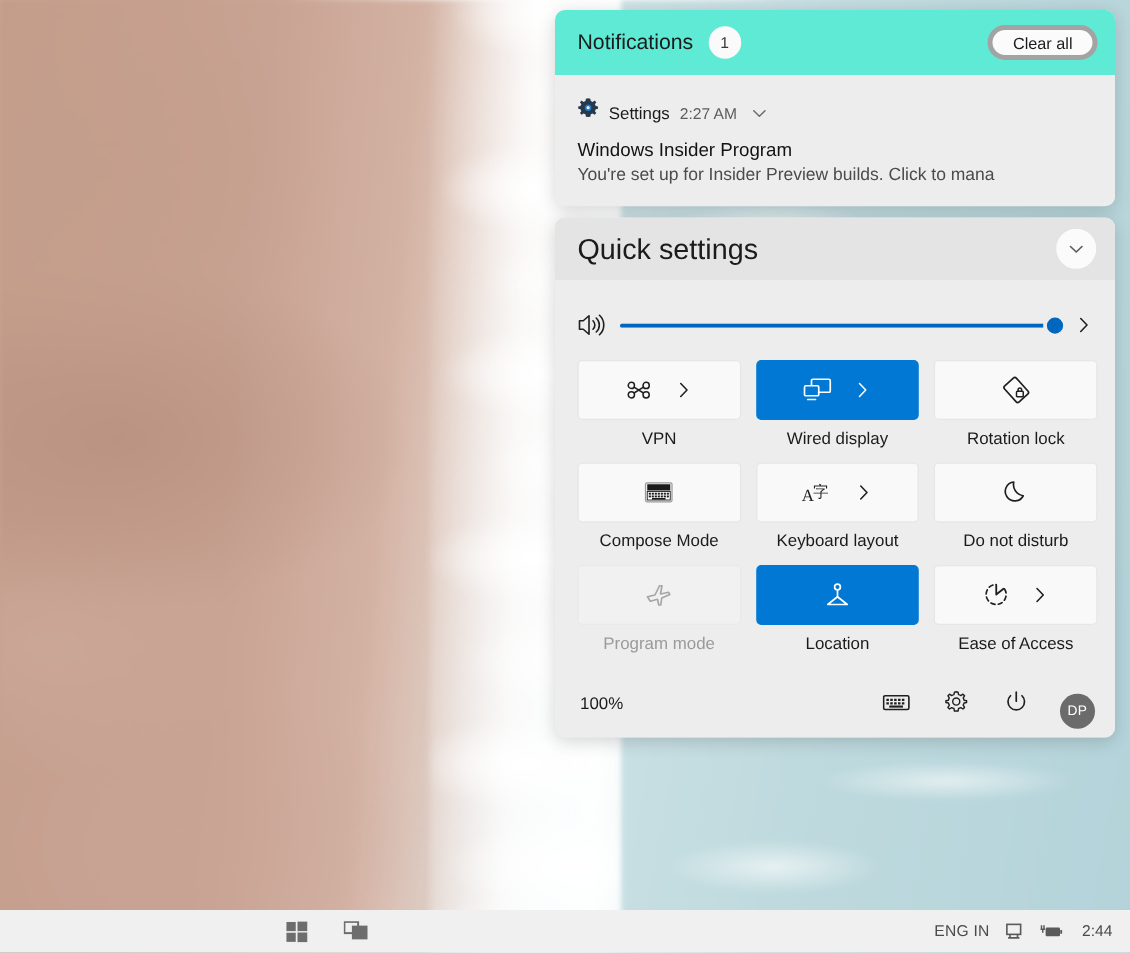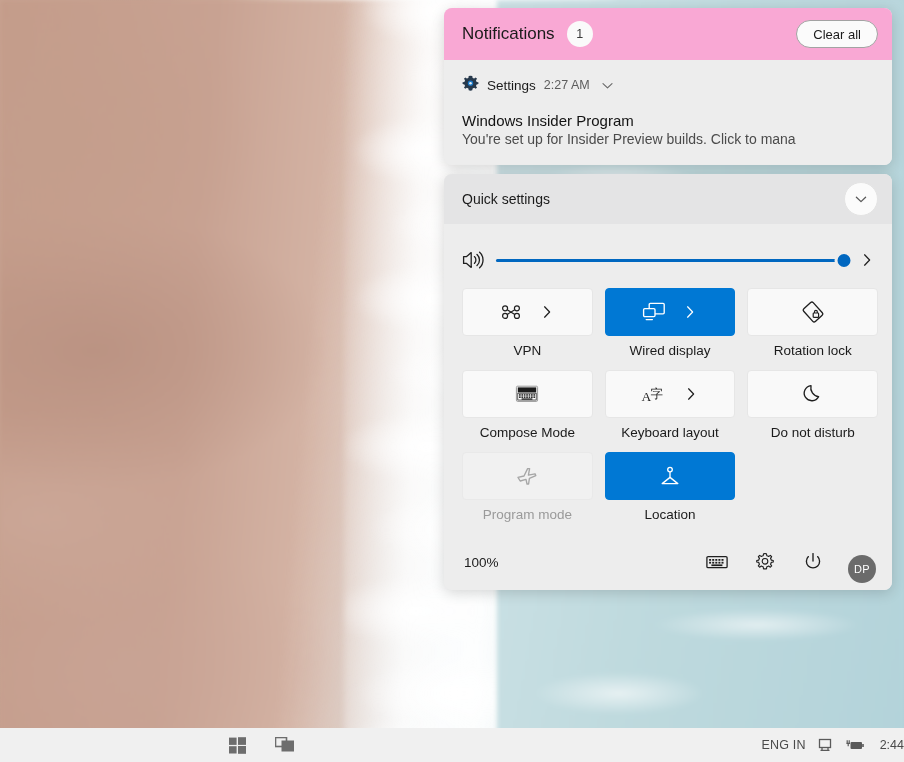--- a/index.html
+++ b/index.html
@@ -114,20 +114,21 @@
     height: 22px;
     display: flex;
     align-items: center;
     justify-content: center;
   }
   .tb-right {
     margin-left: auto;
     display: flex;
     align-items: center;
     gap: 8px;
+    padding-right: 14px;
     color: #4a4a4a;
   }
   .tb-lang {
     font-size: 12.5px;
     letter-spacing: .2px;
   }
   .tb-clock {
     font-size: 12.5px;
     margin-left: 6px;
   }
@@ -146,21 +147,21 @@
     background: #ececed;
     border-radius: 8px;
     box-shadow: 0 3px 14px rgba(0,0,0,.16);
     overflow: hidden;
   }
 
   
   #notif-panel { }
   .notif-header {
     height: 52px;
-    background: #f9a8d4;
+    background: #5eead4;
     display: flex;
     align-items: center;
     padding: 0 14px 0 18px;
   }
   .notif-title {
     font-size: 17px;
     color: #1b1b1b;
   }
   .notif-badge {
     width: 26px;
@@ -170,36 +171,36 @@
     color: #3a3a3a;
     font-size: 12.5px;
     display: flex;
     align-items: center;
     justify-content: center;
     margin-left: 12px;
   }
   .clear-all {
     margin-left: auto;
     background: #fbfbfb;
-    border: 1px solid #a3a3a3;
+    border: 4px solid #a3a3a3;
     border-radius: 14px;
     height: 28px;
     padding: 0 16px;
     font-size: 13px;
     color: #1b1b1b;
     font-family: inherit;
     cursor: pointer;
   }
   .notif-body {
     background: #ededed;
     padding: 12px 0 18px 0;
   }
   .notif-meta {
     display: flex;
-    align-items: center;
+    align-items: flex-end;
     padding: 0 18px;
     gap: 8px;
     height: 26px;
   }
   .notif-app {
     font-size: 13.5px;
     color: #1b1b1b;
   }
   .notif-time {
     font-size: 12.5px;
@@ -230,21 +231,21 @@
     margin-top: 9px;
   }
   .qs-header {
     height: 50px;
     background: #e4e4e5;
     display: flex;
     align-items: center;
     padding: 0 14px 0 18px;
   }
   .qs-title {
-    font-size: 14px;
+    font-size: 23px;
     text-align: center;
   }
   .round-btn {
     margin-left: auto;
     width: 32px;
     height: 32px;
     border-radius: 50%;
     background: #fbfbfb;
     border: 1px solid #e3e3e3;
     display: flex;
@@ -641,20 +642,36 @@
             <div class="tile on">
               <span class="tile-ico">
                 <svg width="22" height="22" viewBox="0 0 22 22" aria-hidden="true">
                   <circle cx="11" cy="4.6" r="2.3" fill="none" stroke="currentColor" stroke-width="1.35"></circle>
                   <path d="M11 6.9 L11 12.4" fill="none" stroke="currentColor" stroke-width="1.35"></path>
                   <path d="M11 12.4 L3.2 18.6 L18.8 18.6 Z" fill="none" stroke="currentColor" stroke-width="1.35" stroke-linejoin="round"></path>
                 </svg>
               </span>
             </div>
             <div class="tile-label">Location</div>
+          </div>
+          <div class="tile-cell">
+            <div class="tile">
+              <span class="tile-ico">
+                <svg width="22" height="22" viewBox="0 0 22 22" aria-hidden="true">
+                  <path d="M17.6 6.2 A8.0 8.0 0 1 1 11 2.6" fill="none" stroke="currentColor" stroke-width="1.35" stroke-linecap="round" stroke-dasharray="3.4 2.6"></path>
+                  <path d="M11 3.0 L11 10.6 L16.8 6.0" fill="none" stroke="currentColor" stroke-width="1.45" stroke-linecap="round" stroke-linejoin="round"></path>
+                </svg>
+              </span>
+              <span class="tile-chev">
+                <svg width="16" height="16" viewBox="0 0 16 16" aria-hidden="true">
+                  <path d="M5.6 2.8 L10.6 8 L5.6 13.2" fill="none" stroke="currentColor" stroke-width="1.25" stroke-linecap="round" stroke-linejoin="round"></path>
+                </svg>
+              </span>
+            </div>
+            <div class="tile-label">Ease of Access</div>
           </div>
         </div>
     </div>
 
     <div class="qs-footer">
       <span class="battery-pct">100%</span>
       <div class="footer-icons">
         <div class="f-btn">
           <svg width="22" height="16" viewBox="0 0 22 16" aria-hidden="true">
             <rect x="0.9" y="2.6" width="20.2" height="11" rx="1.2" fill="none" stroke="#1f1f1f" stroke-width="1.3"></rect>

